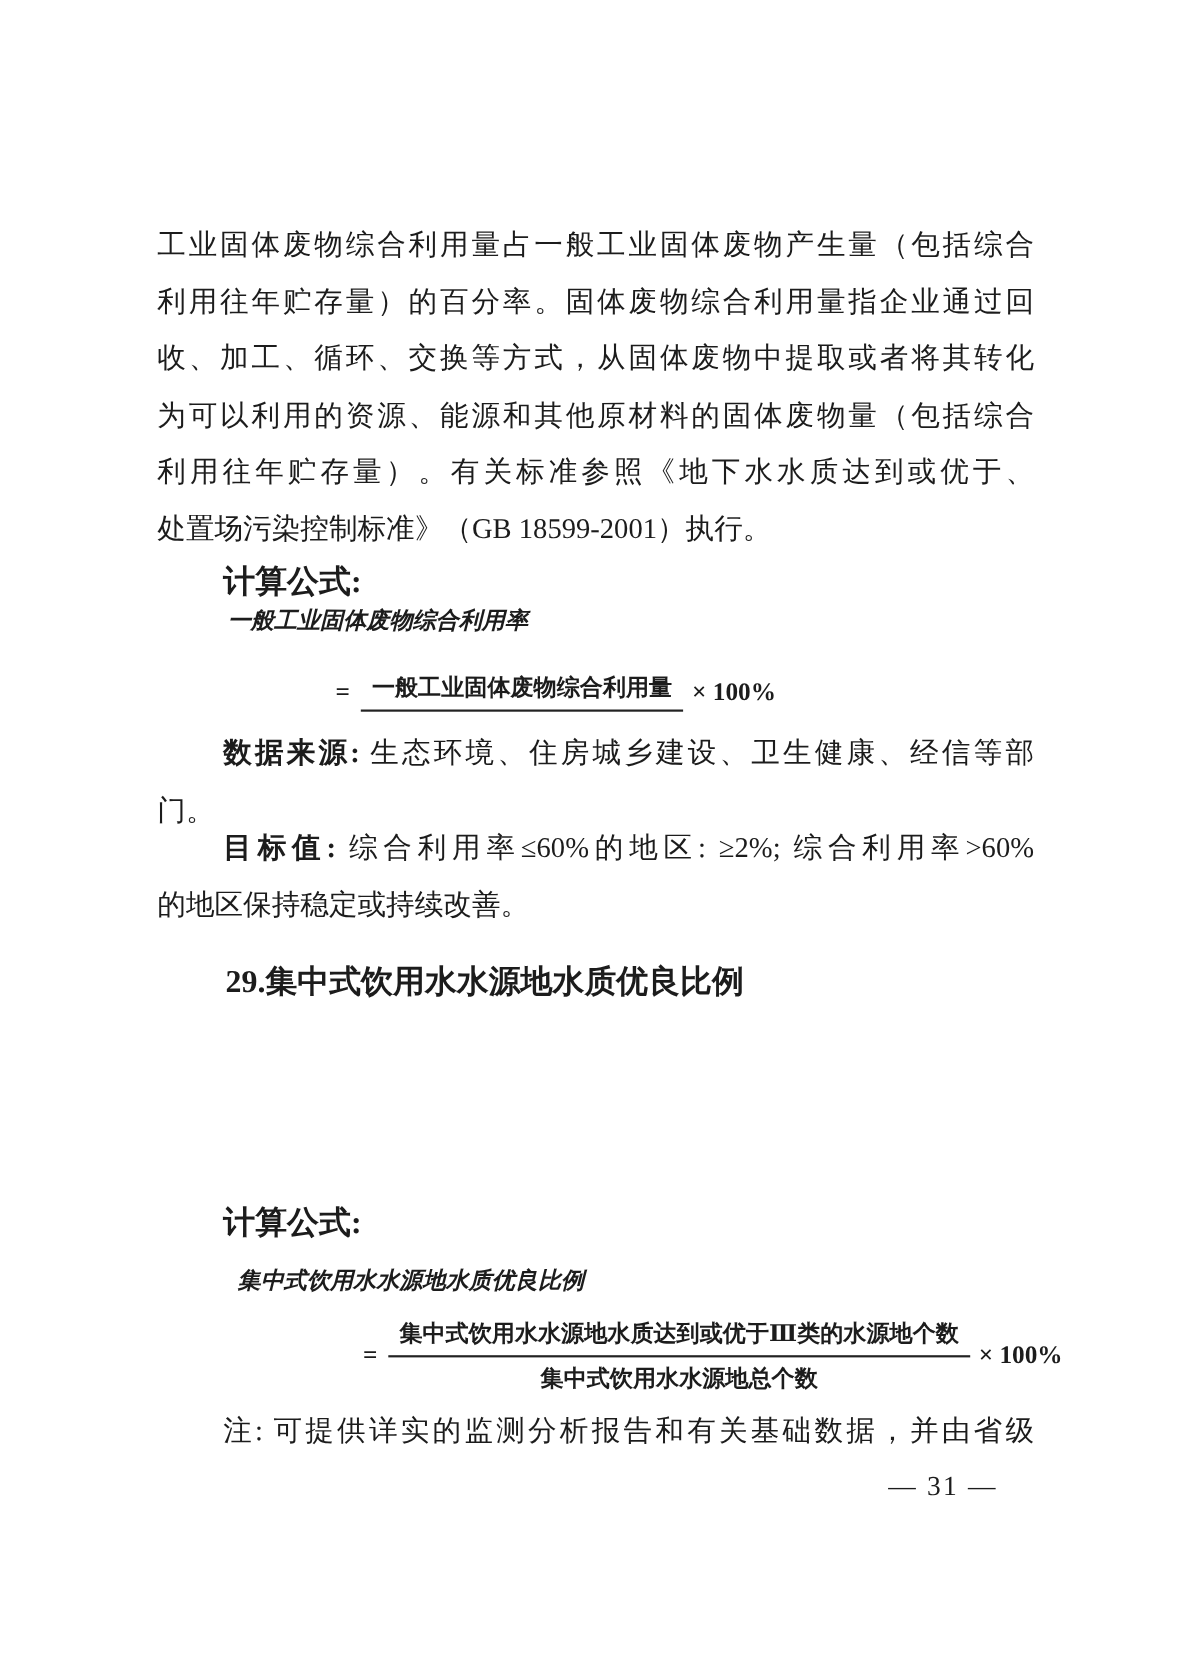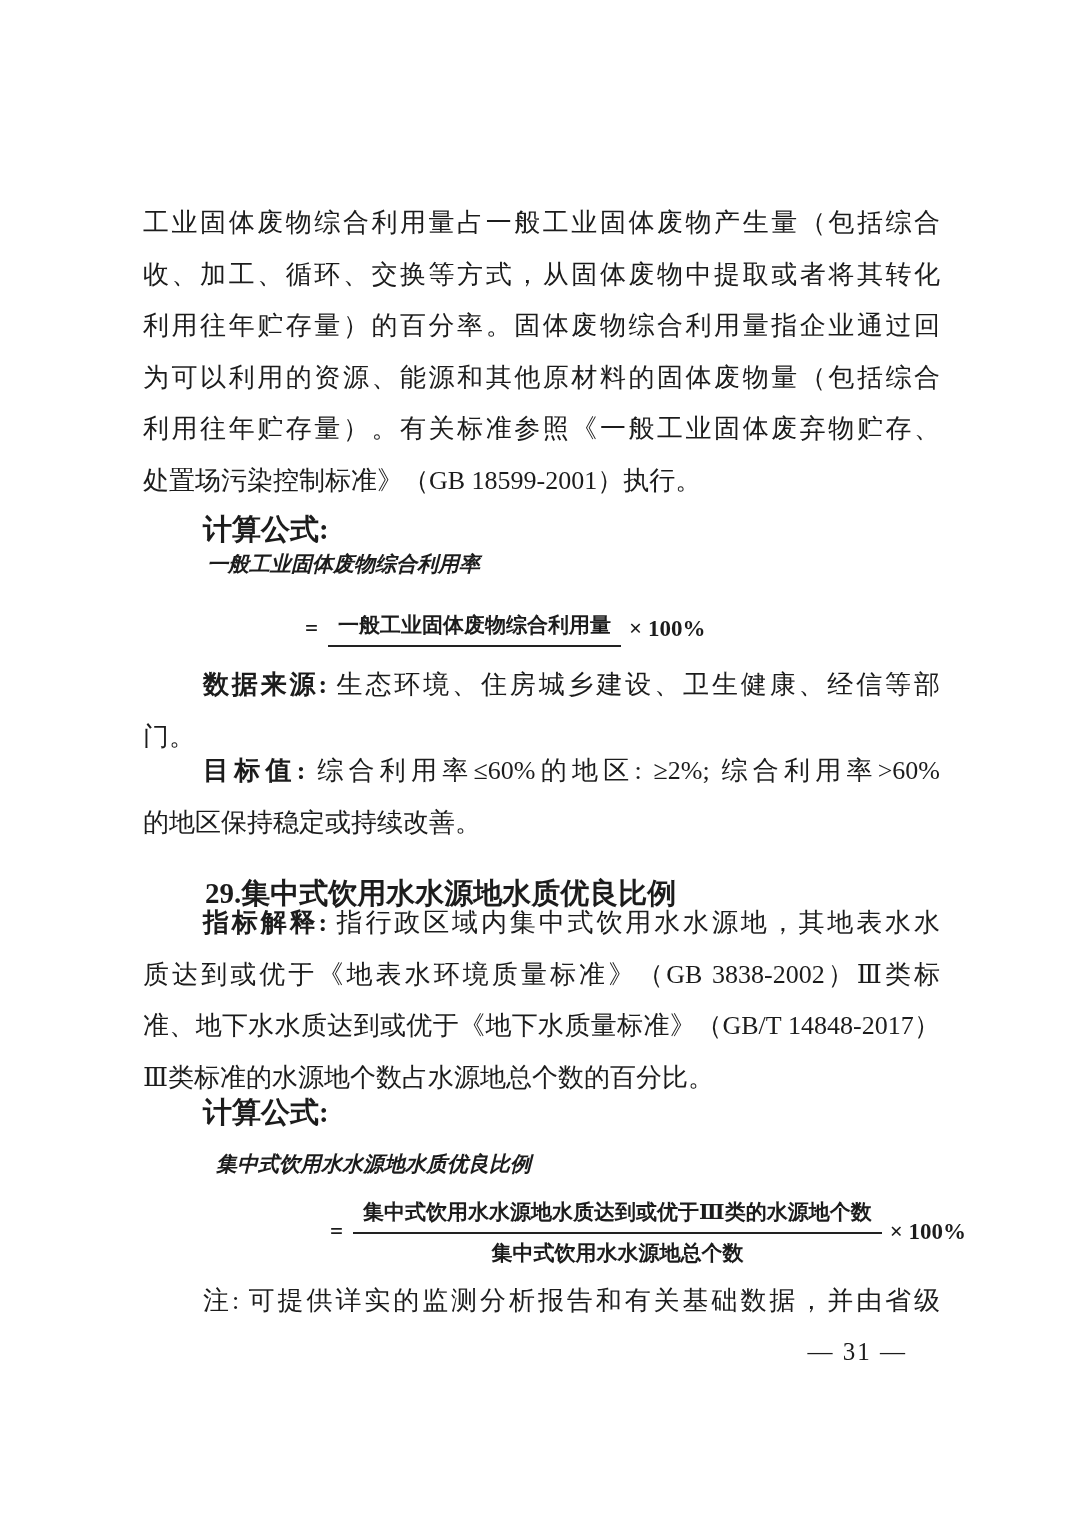--- a/index.html
+++ b/index.html
@@ -75,24 +75,24 @@
     white-space: nowrap;
   }
 </style>
 </head>
 <body>
 
 <div class="page">
 
   <div class="block" style="top:197px">
     <div class="line just">工业固体废物综合利用量占一般工业固体废物产生量（包括综合</div>
+    <div class="line just">利用往年贮存量）的百分率。固体废物综合利用量指企业通过回</div>
     <div class="line just">收、加工、循环、交换等方式，从固体废物中提取或者将其转化</div>
-    <div class="line just">利用往年贮存量）的百分率。固体废物综合利用量指企业通过回</div>
     <div class="line just">为可以利用的资源、能源和其他原材料的固体废物量（包括综合</div>
-    <div class="line just">利用往年贮存量）。有关标准参照《一般工业固体废弃物贮存、</div>
+    <div class="line just">利用往年贮存量）。有关标准参照《地下水水质达到或优于、</div>
     <div class="line left">处置场污染控制标准》（GB 18599-2001）执行。</div>
   </div>
 
   <div class="block" style="top:504px">
     <div class="h-line indent2">计算公式:</div>
   </div>
 
   <div class="lhs" style="top:549px; padding-left:48px">一般工业固体废物综合利用率</div>
 
   <div class="eq" style="left:305px; top:585px">
@@ -110,26 +110,20 @@
 
   <div class="block" style="top:745px">
     <div class="line just indent2"><span class="hei">目标值:</span><span> 综合利用率≤60%的地区: ≥2%; 综合利用率&gt;60%</span></div>
     <div class="line left">的地区保持稳定或持续改善。</div>
   </div>
 
   <div class="block" style="top:868px">
     <div class="h-line" style="padding-left:62px">29.集中式饮用水水源地水质优良比例</div>
   </div>
 
-  <div class="block" style="top:897px">
-    <div class="line just indent2"><span class="hei">指标解释:</span><span> 指行政区域内集中式饮用水水源地，其地表水水</span></div>
-    <div class="line just">质达到或优于《地表水环境质量标准》（GB 3838-2002）Ⅲ类标</div>
-    <div class="line just">准、地下水水质达到或优于《地下水质量标准》（GB/T 14848-2017）</div>
-    <div class="line left">Ⅲ类标准的水源地个数占水源地总个数的百分比。</div>
-  </div>
 
   <div class="block" style="top:1087px">
     <div class="h-line indent2">计算公式:</div>
   </div>
 
   <div class="lhs" style="top:1149px; padding-left:57px">集中式饮用水水源地水质优良比例</div>
 
   <div class="eq" style="left:330px; top:1188px">
     <span class="equals">=</span>
     <span class="frac">

